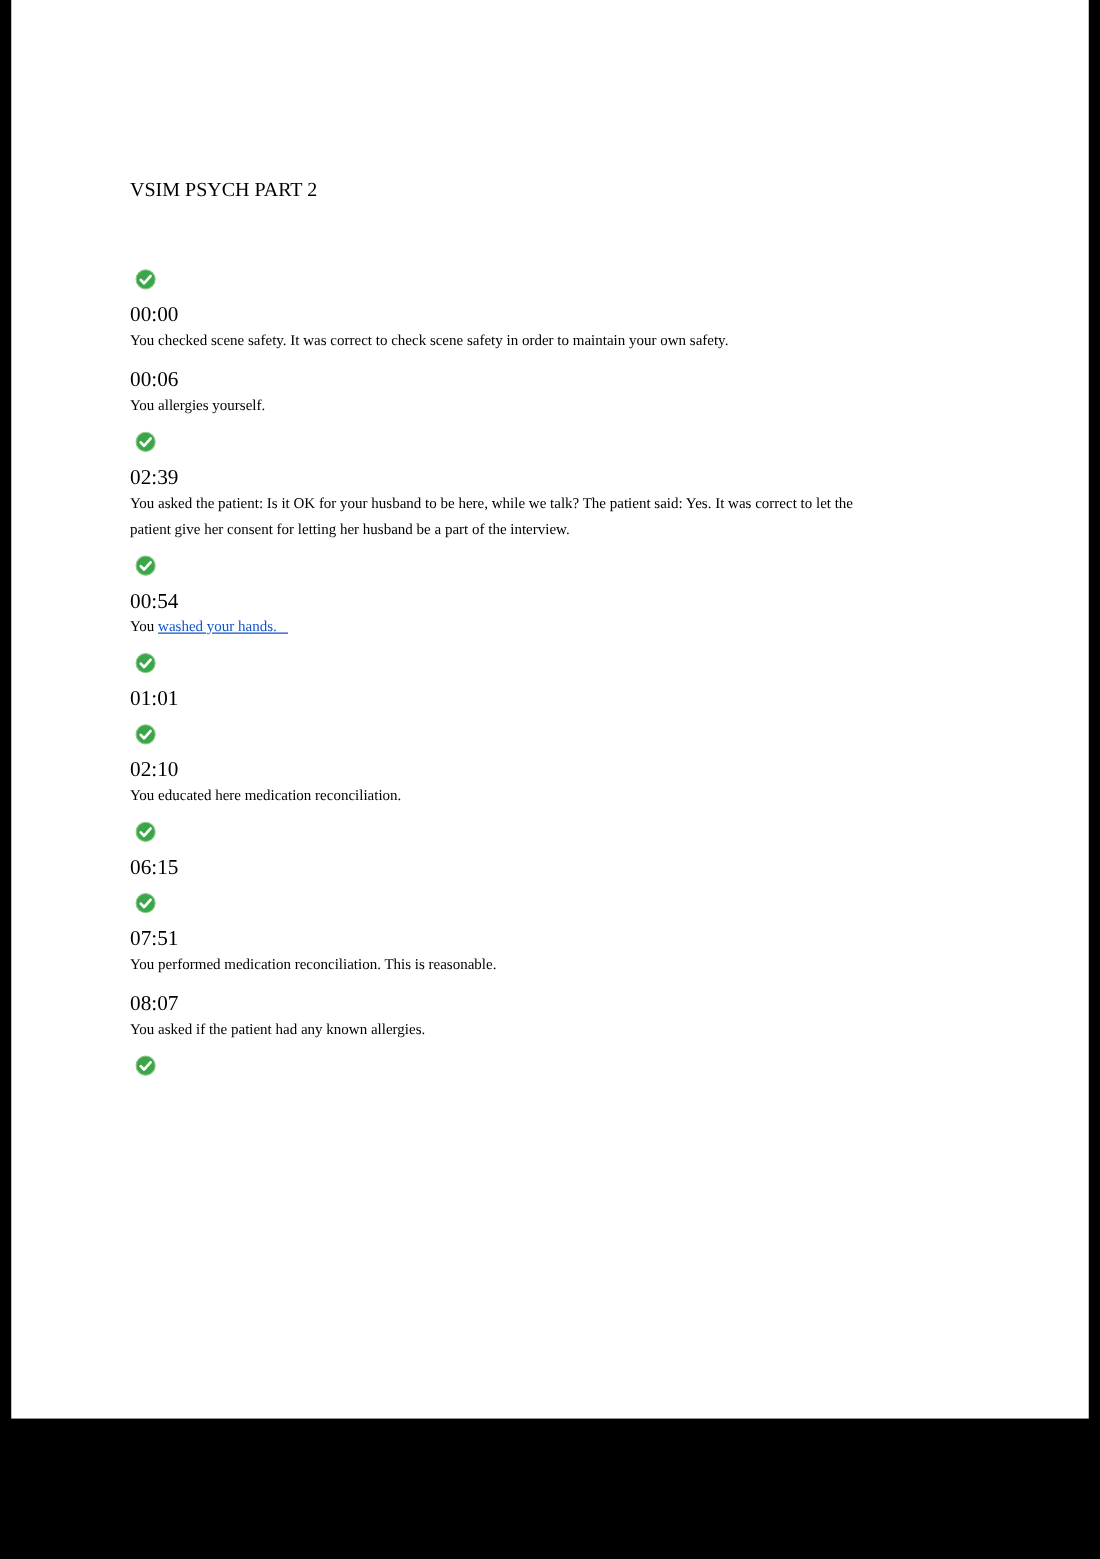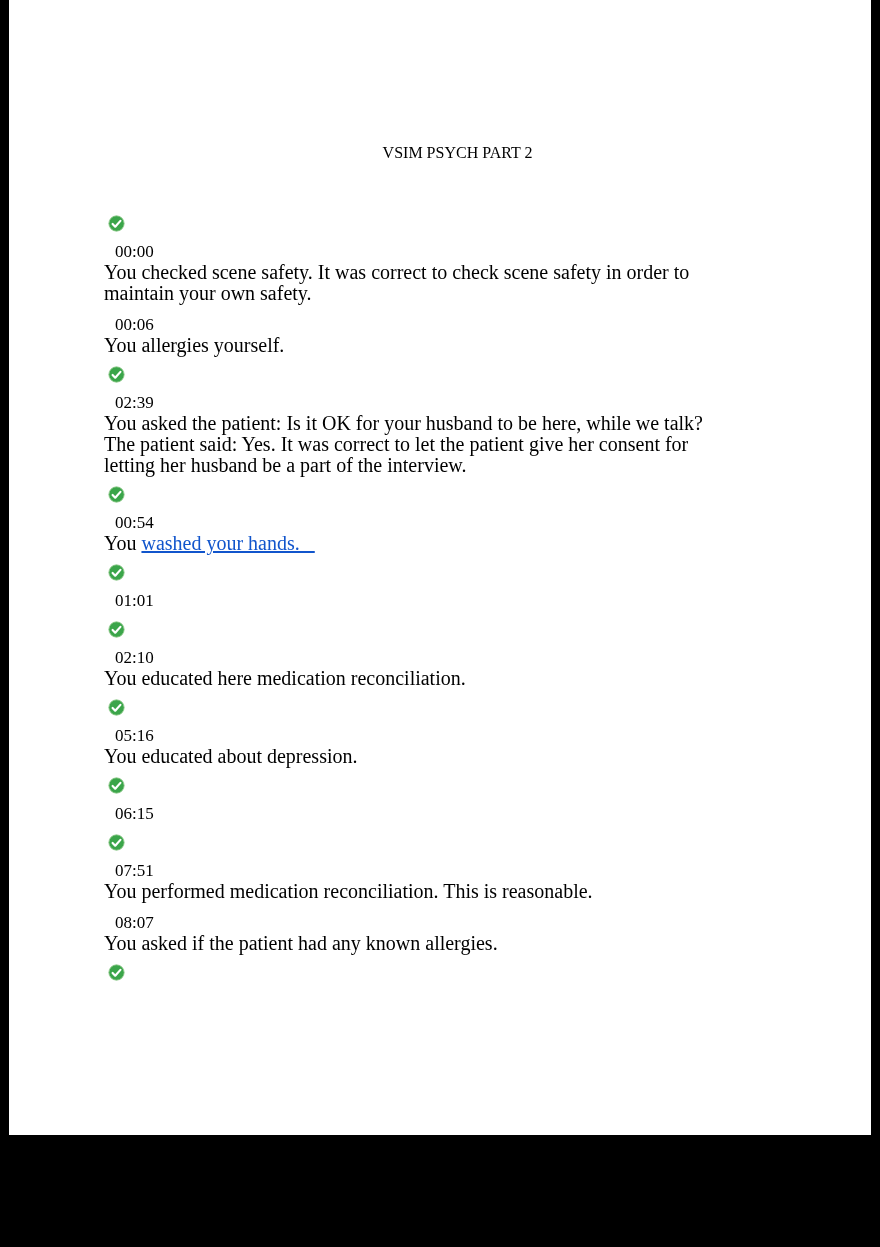--- a/index.html
+++ b/index.html
@@ -23,44 +23,42 @@
     background: #ffffff;
     box-sizing: border-box;
     padding: 142px 60px 0 95px;
   }
   .doc-title {
     font-size: 16px;
     line-height: 21px;
     color: #000000;
     margin: 0 0 52px 0;
     font-weight: normal;
-    text-align: center;
   }
   .entry {
     margin: 0 0 10px 0;
   }
   .check {
     width: 17px;
     height: 17px;
     margin: 0 0 9px 4px;
     display: block;
   }
   .check svg {
     display: block;
     width: 17px;
     height: 17px;
   }
   .time {
     font-size: 17px;
     line-height: 21px;
     color: #000000;
-    margin-left: 11px;
   }
   .text {
-    font-size: 20px;
+    font-size: 12px;
     line-height: 21px;
     color: #000000;
     max-width: 600px;
   }
   .link {
     color: #1155cc;
     text-decoration: underline;
     cursor: pointer;
   }
   .bottom-bar {
@@ -132,30 +130,20 @@
     <div class="time">02:10</div>
     <div class="text"><span>You educated here medication reconciliation.</span></div>
   </div>
       <div class="entry">
     <span class="check">
       <svg viewBox="0 0 20 20" aria-hidden="true">
         <circle cx="10" cy="10" r="9" fill="#3ba54a" stroke="#8fca8a" stroke-width="1"></circle>
         <path d="M5.4 10.5l3.1 3.2 6.1-6.8" fill="none" stroke="#ffffff" stroke-width="2.6" stroke-linecap="round" stroke-linejoin="round"></path>
       </svg>
     </span>
-    <div class="time">05:16</div>
-    <div class="text"><span>You educated about depression.</span></div>
-  </div>
-      <div class="entry">
-    <span class="check">
-      <svg viewBox="0 0 20 20" aria-hidden="true">
-        <circle cx="10" cy="10" r="9" fill="#3ba54a" stroke="#8fca8a" stroke-width="1"></circle>
-        <path d="M5.4 10.5l3.1 3.2 6.1-6.8" fill="none" stroke="#ffffff" stroke-width="2.6" stroke-linecap="round" stroke-linejoin="round"></path>
-      </svg>
-    </span>
     <div class="time">06:15</div>
   </div>
       <div class="entry">
     <span class="check">
       <svg viewBox="0 0 20 20" aria-hidden="true">
         <circle cx="10" cy="10" r="9" fill="#3ba54a" stroke="#8fca8a" stroke-width="1"></circle>
         <path d="M5.4 10.5l3.1 3.2 6.1-6.8" fill="none" stroke="#ffffff" stroke-width="2.6" stroke-linecap="round" stroke-linejoin="round"></path>
       </svg>
     </span>
     <div class="time">07:51</div>

